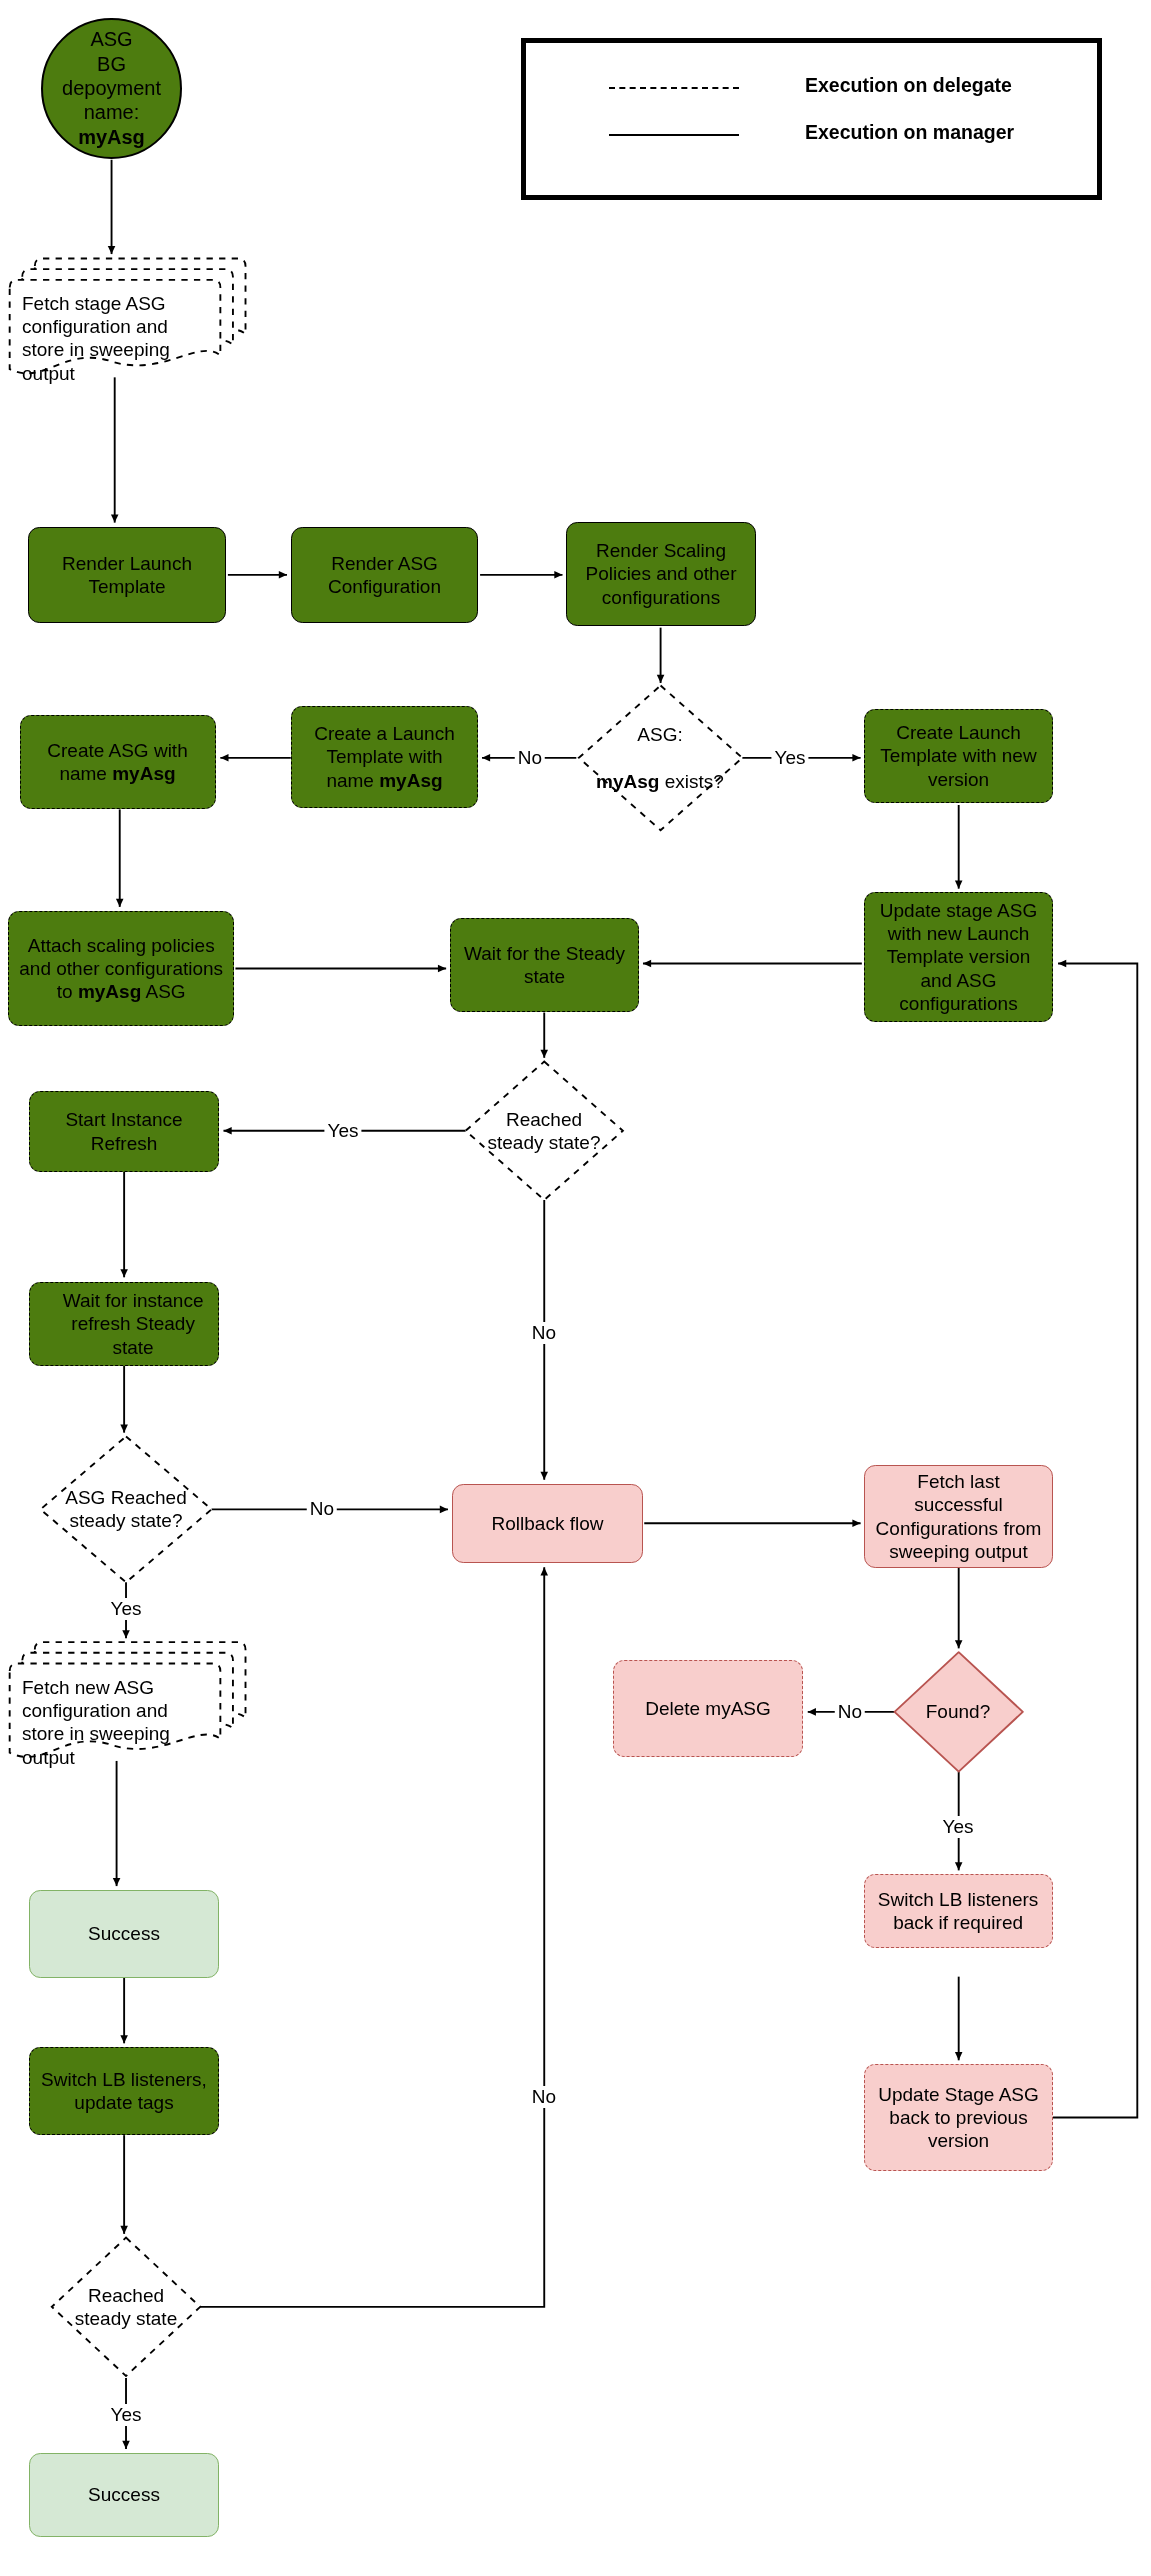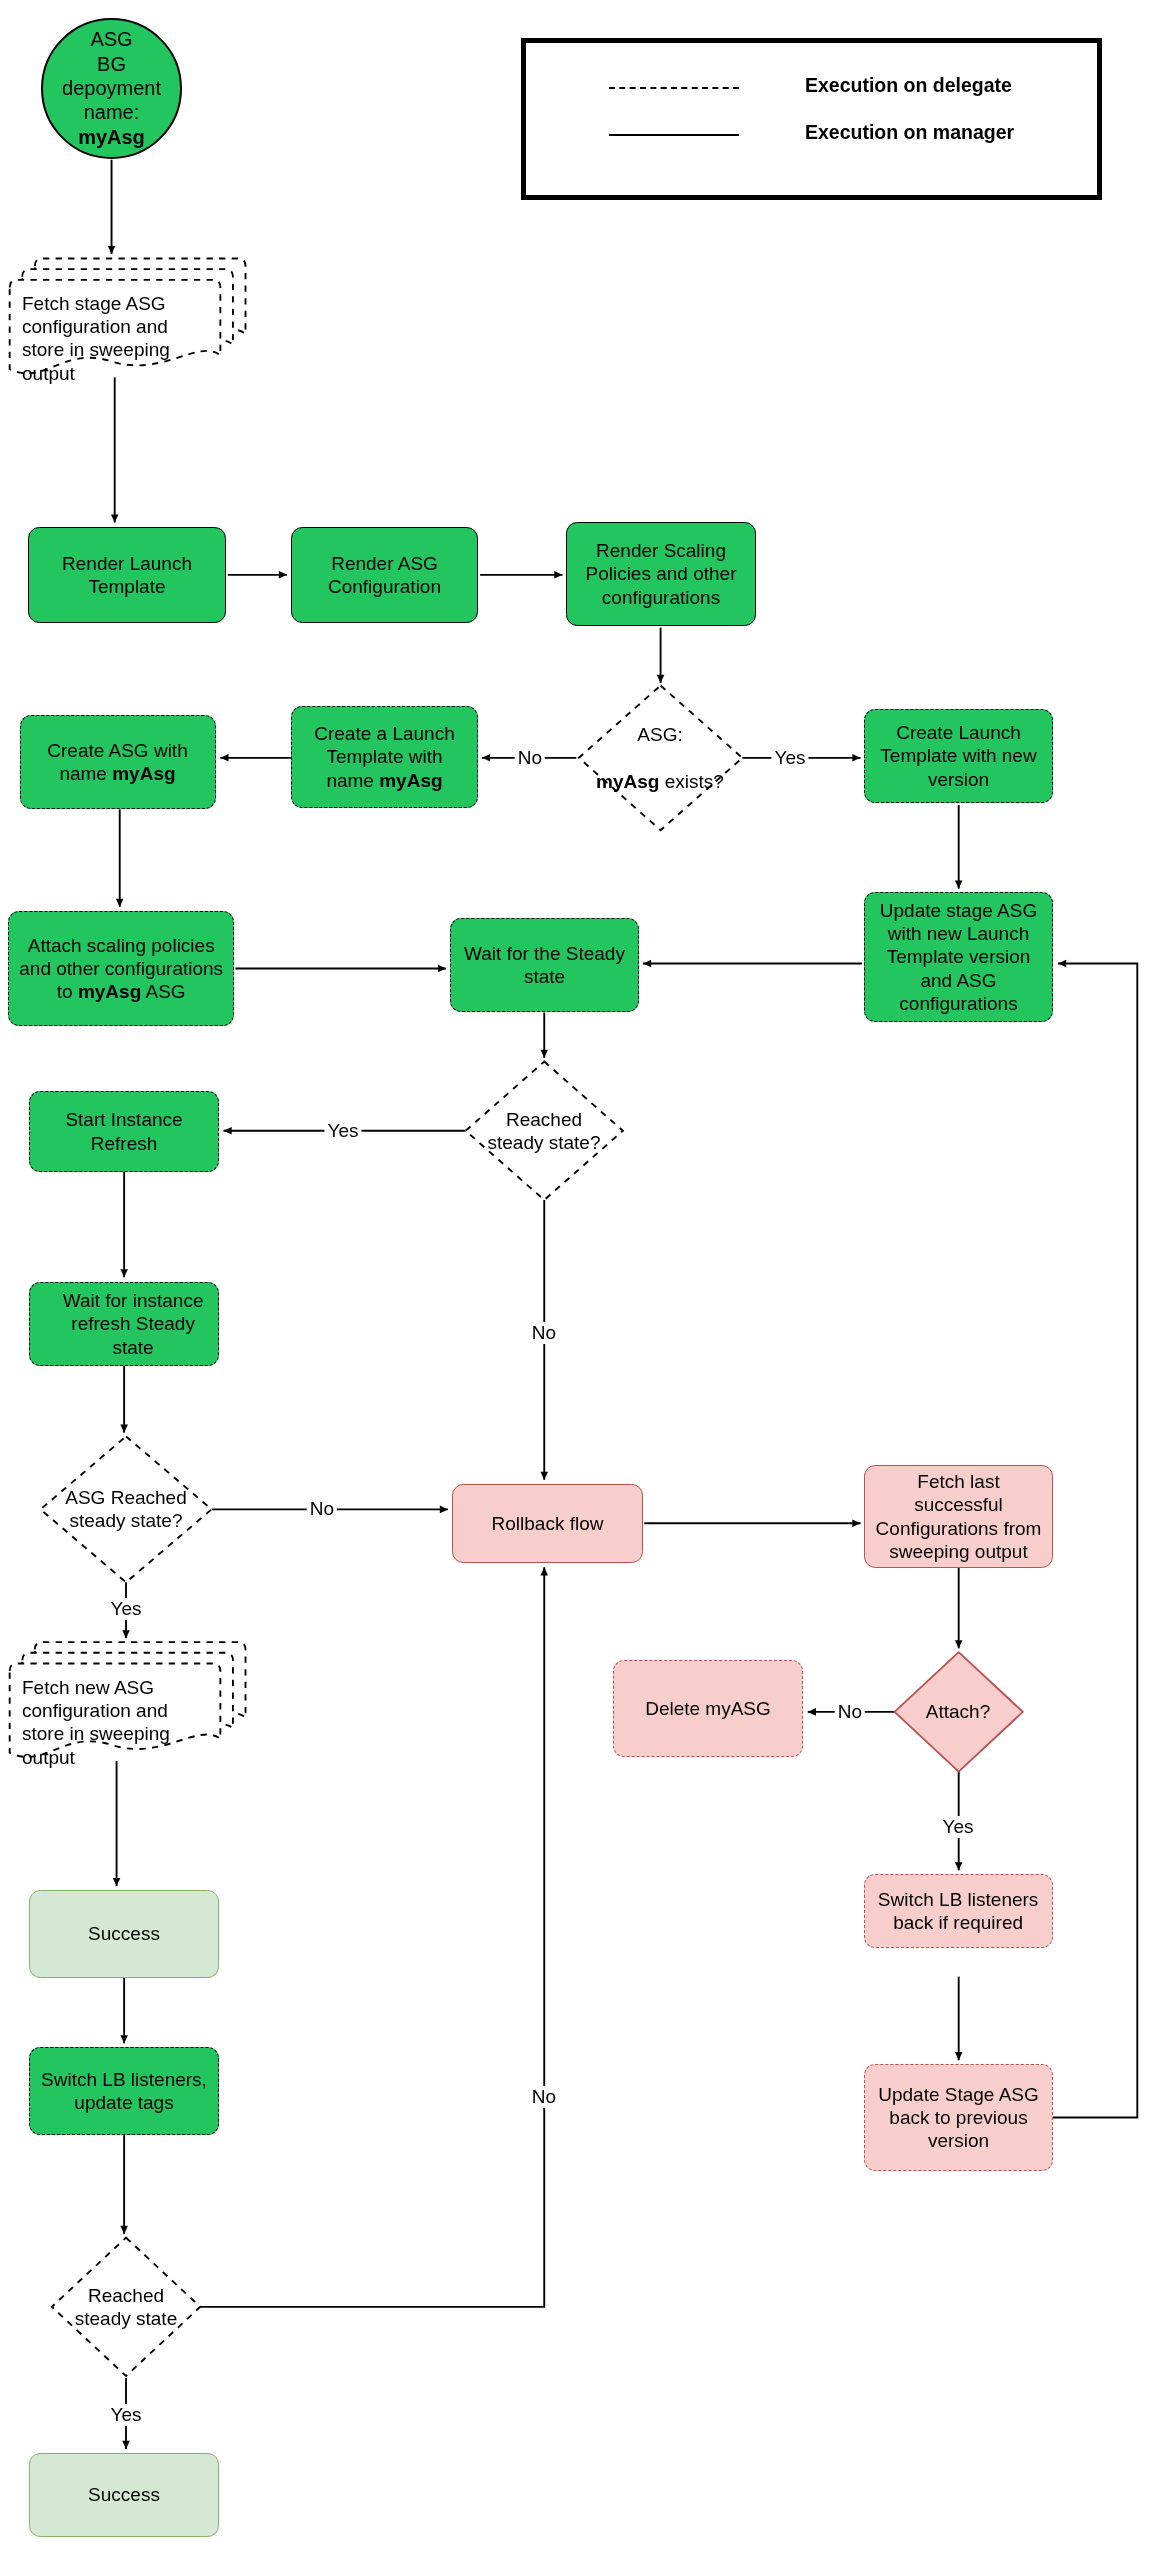--- a/index.html
+++ b/index.html
@@ -1,20 +1,20 @@
 <!DOCTYPE html>
 <html style="font-size:10px"><head>
 <meta charset="utf-8">
 <style>
   html,body{margin:0;padding:0;background:#ffffff;}
   #canvas{position:relative;width:1152px;height:2576px;background:#ffffff;
           font-family:"Liberation Sans",sans-serif;color:#000;overflow:hidden;}
   svg.layer{position:absolute;left:0;top:0;}
   .node{position:absolute;display:flex;align-items:center;justify-content:center;
-        text-align:center;border:1.9px solid #000;border-radius:11.3px;background:#22c55e;
+        text-align:center;border:1.9px solid #000;border-radius:11.3px;background:#4d7c0f;
         font-size:19px;line-height:1.22;box-sizing:border-box;padding:3.8px 8.8px;}
   .node.dashed{border-style:dashed;}
   .node.red{background:#f8cecc;border-color:#b85450;}
   .node.green{background:#d5e8d4;border-color:#82b366;}
   .node.circle{border-radius:50%;font-size:20px;border-width:2.5px;}
   .dtxt{position:absolute;transform:translate(-50%,-50%);text-align:center;
         font-size:19px;line-height:1.22;white-space:pre-line;}
   .doctxt{position:absolute;font-size:19px;line-height:1.22;}
   .elabel{position:absolute;transform:translate(-50%,-50%);background:#fff;
           padding:0 3.1px;font-size:19px;}
@@ -168,21 +168,21 @@
   </div>
 
   <div class="dtxt" style="left:660px;top:758px;width:145px;">
     <div>ASG:</div>
     <div><b>myAsg</b><span> exists?</span></div>
   </div>
   <div class="dtxt" style="left:544px;top:1131px;width:151px;">Reached
 steady state?</div>
   <div class="dtxt" style="left:126px;top:1509px;width:157px;">ASG Reached
 steady state?</div>
-  <div class="dtxt" style="left:958px;top:1712px;width:119px;">Attach?</div>
+  <div class="dtxt" style="left:958px;top:1712px;width:119px;">Found?</div>
   <div class="dtxt" style="left:126px;top:2307px;width:145px;">Reached
 steady state</div>
 
   <span class="elabel" style="left:530px;top:758px;">No</span>
   <span class="elabel" style="left:790px;top:758px;">Yes</span>
   <span class="elabel" style="left:343px;top:1131px;">Yes</span>
   <span class="elabel" style="left:544px;top:1333px;">No</span>
   <span class="elabel" style="left:322px;top:1509px;">No</span>
   <span class="elabel" style="left:126px;top:1609px;">Yes</span>
   <span class="elabel" style="left:850px;top:1712px;">No</span>

